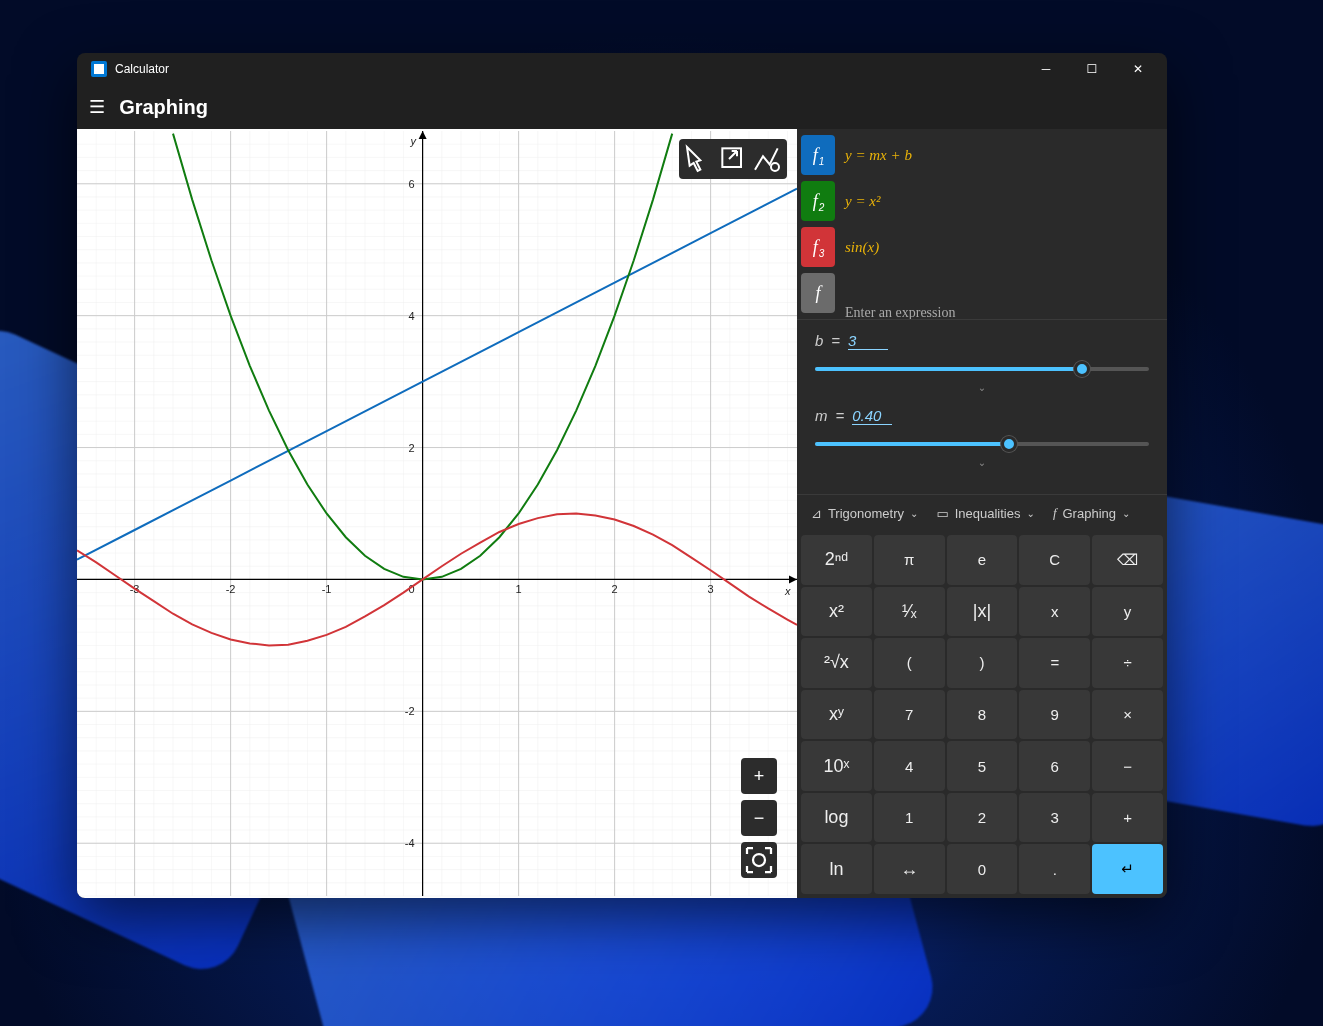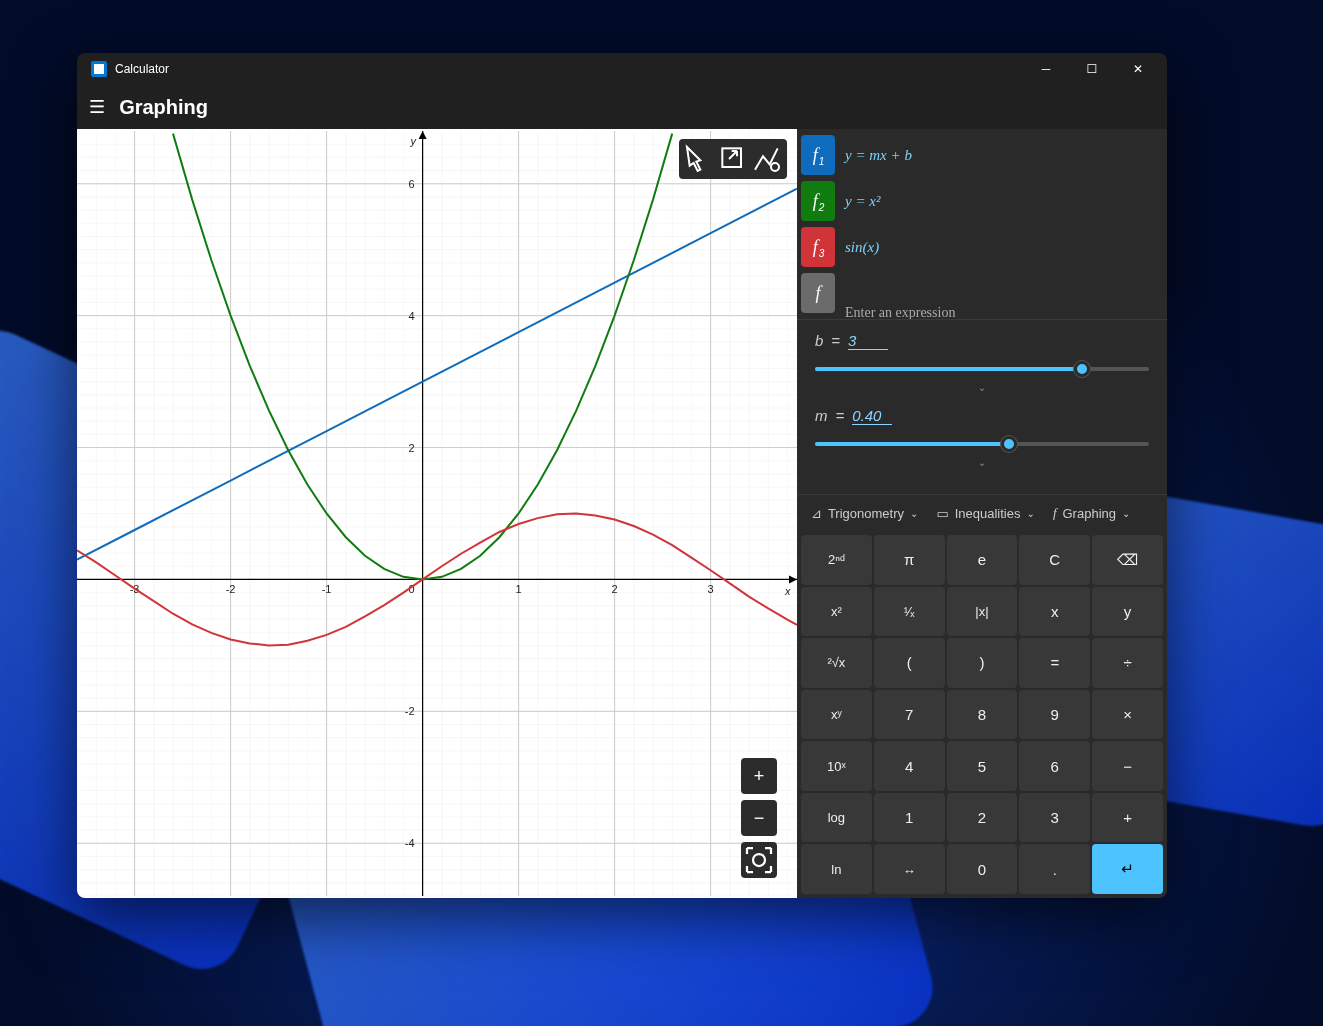--- a/index.html
+++ b/index.html
@@ -34,40 +34,40 @@
 .graph-toolbar{position:absolute;top:10px;right:10px;background:#2c2c2c;border-radius:4px;display:flex;padding:4px;gap:2px;}
 .gt-btn{width:32px;height:32px;display:flex;align-items:center;justify-content:center;color:#fff;border-radius:3px;}
 .zoom-ctrl{position:absolute;bottom:20px;right:20px;display:flex;flex-direction:column;gap:6px;}
 .zoom-btn{width:36px;height:36px;background:#2c2c2c;color:#fff;display:flex;align-items:center;justify-content:center;border-radius:4px;font-size:18px;}
 
 .side-panel { flex:1; background:#2a2a2a; display:flex; flex-direction:column; overflow:hidden;}
 .eq-list{padding:4px;display:flex;flex-direction:column;gap:2px;}
 .eq-row{display:flex;align-items:center;gap:10px;height:44px;border-radius:4px;}
 .eq-badge{width:34px;height:40px;border-radius:4px;display:flex;align-items:center;justify-content:center;color:#fff;font-style:italic;font-family:"Times New Roman",serif;font-size:18px;position:relative;}
 .eq-badge sub{font-size:10px;position:relative;top:6px;left:1px;}
-.eq-text{color:#7dd3fc;font-family:"Times New Roman",serif;font-style:italic;font-size:15px;}
+.eq-text{color:#eab308;font-family:"Times New Roman",serif;font-style:italic;font-size:15px;}
 .eq-placeholder{color:#aaa;font-size:14px;font-style:normal;margin-top:39px;}
 .eq-badge.empty{background:#6b6b6b;}
 
 .params{padding:12px 18px;border-top:1px solid #3a3a3a;}
 .param{margin-bottom:14px;}
 .param-label{color:#ccc;font-style:italic;font-family:"Times New Roman",serif;font-size:15px;display:flex;align-items:baseline;gap:8px;}
 .param-val{color:#8bd4ff;border-bottom:1px solid #8bd4ff;min-width:40px;display:inline-block;font-style:italic;}
 .slider{position:relative;height:20px;margin-top:8px;}
 .slider-track{position:absolute;top:9px;left:0;right:0;height:4px;background:#555;border-radius:2px;}
 .slider-fill{position:absolute;top:9px;left:0;height:4px;background:#4cc2ff;border-radius:2px;}
 .slider-thumb{position:absolute;top:3px;width:16px;height:16px;background:#4cc2ff;border:3px solid #2a2a2a;border-radius:50%;box-shadow:0 0 0 1px #555;}
 .param-expand{text-align:center;color:#888;font-size:10px;margin-top:4px;}
 
 .kb-toolbar{display:flex;gap:18px;padding:10px 14px;border-top:1px solid #3a3a3a;color:#ccc;font-size:13px;}
 .kb-tool{display:flex;align-items:center;gap:6px;}
 .kb-tool .chev{font-size:10px;}
 .keypad{display:grid;grid-template-columns:repeat(5,1fr);gap:2px;padding:4px;flex:1;}
 .key{background:#383838;color:#eee;display:flex;align-items:center;justify-content:center;font-size:15px;border-radius:4px;min-height:42px;}
-.key.func{font-size:13px;}
+.key.func{font-size:18px;}
 .key.enter{background:#4cc2ff;color:#000;}
 .axis-label{font-size:11px;fill:#222;font-style:italic;}
 .tick-label{font-size:11px;fill:#222;}
 </style>
 </head>
 <body>
 
 <div class="wallpaper-shape ws1"></div>
 <div class="wallpaper-shape ws2"></div>
 <div class="wallpaper-shape ws3"></div>

